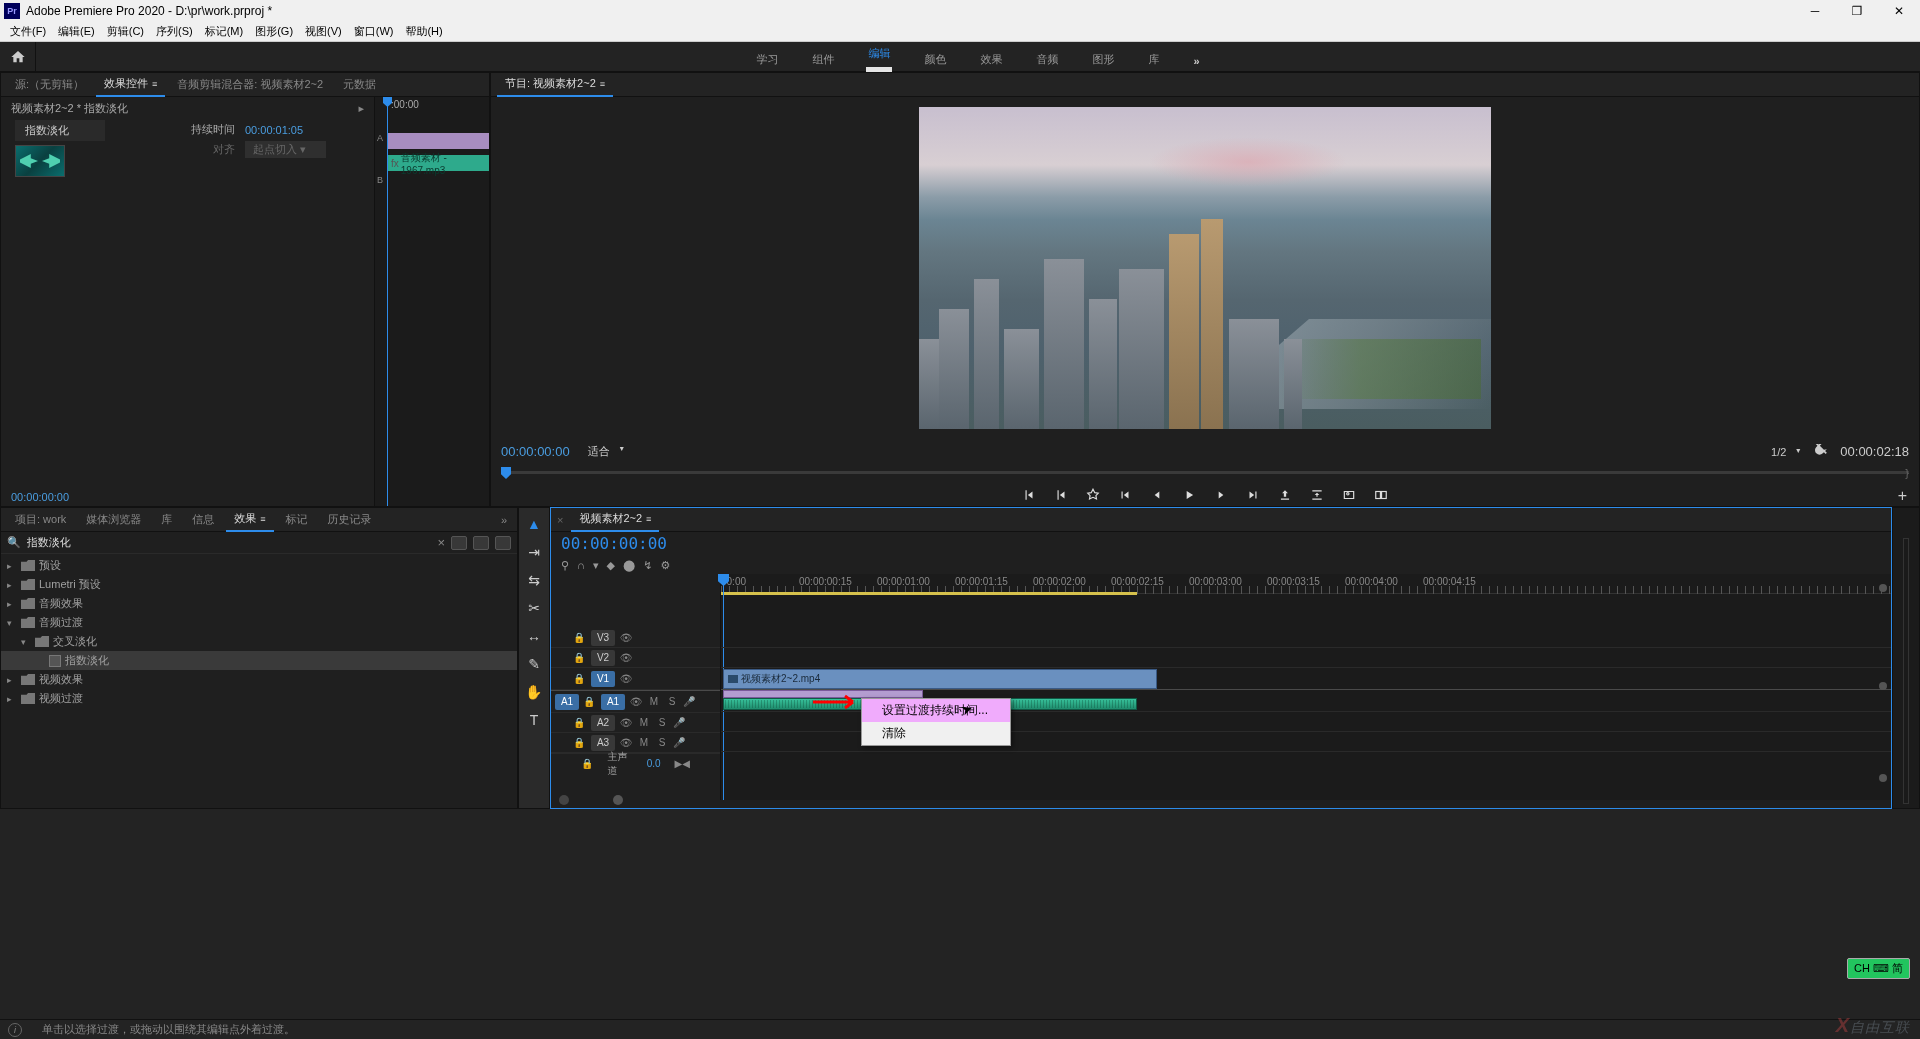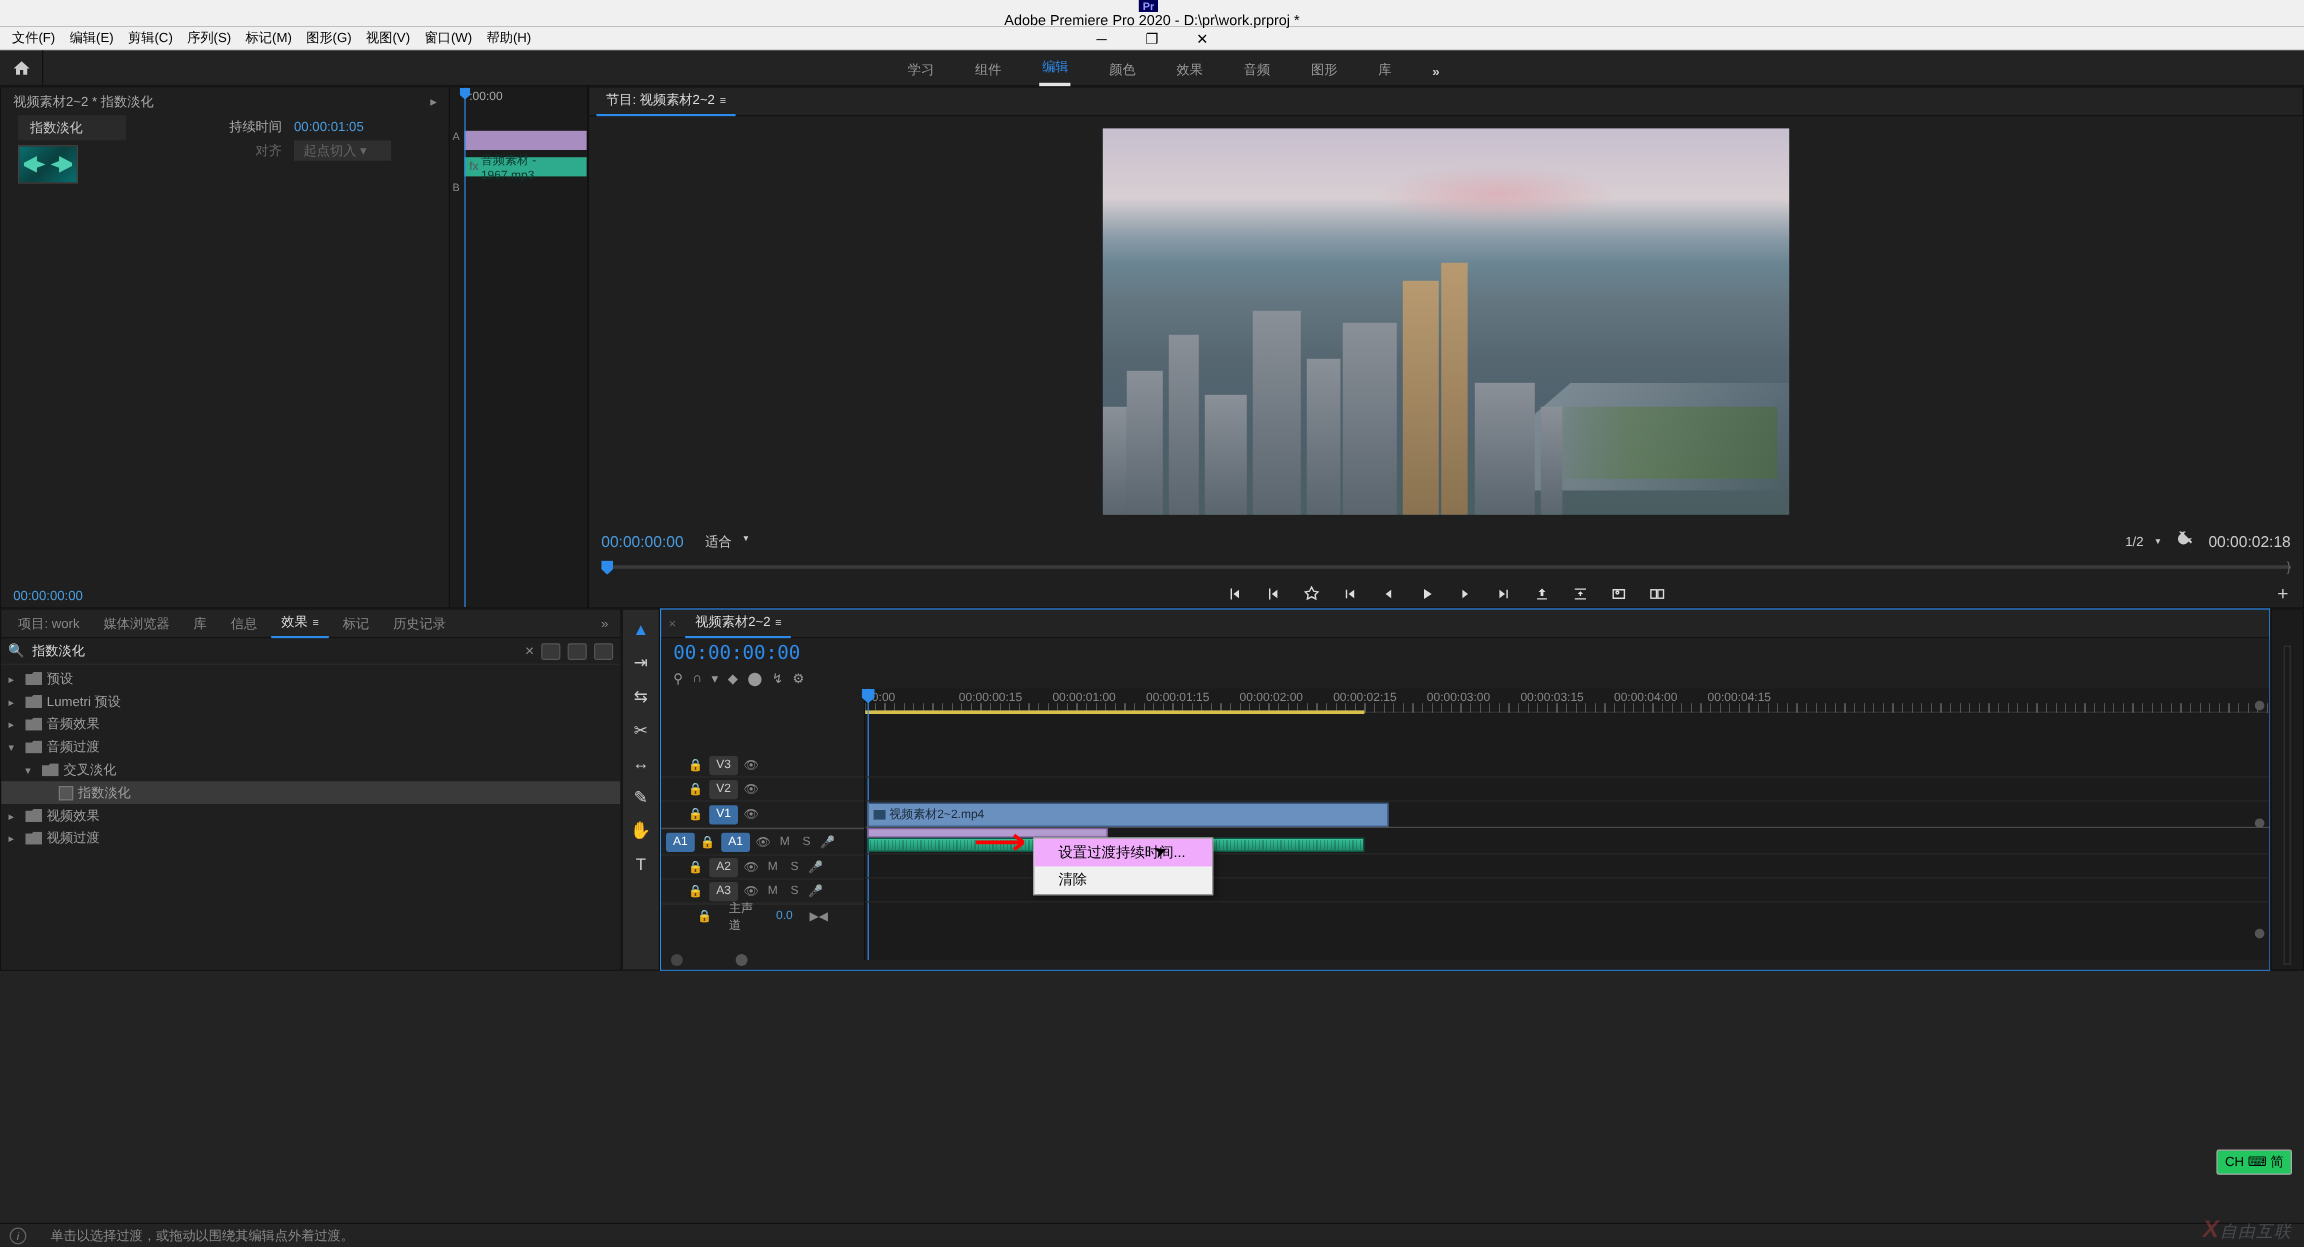--- a/index.html
+++ b/index.html
@@ -1,35 +1,35 @@
 <!DOCTYPE html>
 <html><head>
 <meta charset="utf-8">
 <style>
 * { margin: 0; padding: 0; box-sizing: border-box; font-family: "Microsoft YaHei", "Segoe UI", sans-serif; user-select: none; }
 body { background: #232323; color: #a0a0a0; font-size: 11px; width: 1920px; height: 1039px; overflow: hidden; position: relative; }
 
 
-.titlebar { height: 22px; background: #f0f0f0; color: #000; display: flex; align-items: center; padding: 0 4px; flex-direction: column; }
+.titlebar { height: 22px; background: #f0f0f0; color: #000; display: flex; align-items: center; padding: 0 4px; }
 .titlebar .app-icon { width: 16px; height: 16px; background: #00005b; margin-right: 6px; display: flex; align-items: center; justify-content: center; color: #9999ff; font-size: 9px; font-weight: bold; }
 .titlebar .title-text { font-size: 12px; flex: 1; }
 .titlebar .win-controls { display: flex; gap: 24px; padding: 0 8px; }
 .titlebar .win-btn { width: 18px; height: 18px; display: flex; align-items: center; justify-content: center; font-size: 12px; cursor: pointer; }
 
 
 .menubar { height: 20px; background: #f0f0f0; color: #000; display: flex; align-items: center; padding: 0 4px; border-bottom: 1px solid #ccc; font-size: 11px; }
 .menubar span { padding: 0 6px; cursor: pointer; }
 
 
 .workspacebar { height: 30px; background: #232323; display: flex; align-items: center; border-bottom: 1px solid #111; }
 .home-btn { width: 36px; height: 30px; display: flex; align-items: center; justify-content: center; border-right: 1px solid #111; }
 .home-btn svg { width: 16px; height: 16px; fill: #ccc; }
 .workspace-tabs { flex: 1; display: flex; justify-content: center; align-items: flex-end; gap: 30px; }
 .workspace-tabs span { color: #999; cursor: pointer; padding: 0 2px; }
-.workspace-tabs span.active { color: #2d8ceb; border-bottom: 5px solid #e5e5e5; padding-bottom: 6px; margin-bottom: -8px; }
+.workspace-tabs span.active { color: #2d8ceb; border-bottom: 8px solid #e5e5e5; padding-bottom: 6px; margin-bottom: -8px; }
 .workspace-tabs .overflow { color: #ccc; font-weight: bold; }
 
 
 .row-upper { display: flex; height: 435px; }
 .row-lower { display: flex; height: 302px; }
 
 
 .panel { background: #232323; border: 1px solid #111; display: flex; flex-direction: column; min-width: 0; }
 .panel.active-frame { outline: 1px solid #2d8ceb; outline-offset: -1px; }
 .panel-tabs { height: 24px; display: flex; align-items: center; border-bottom: 1px solid #111; padding: 0 6px; gap: 4px; flex-shrink: 0; }
@@ -216,20 +216,26 @@
     <span>音频</span>
     <span>图形</span>
     <span>库</span>
     <span class="overflow">»</span>
   </div>
 </div>
 
 <div class="row-upper">
 
   <div class="panel ec-left">
+    <div class="panel-tabs">
+      <div class="panel-tab">源:（无剪辑）</div>
+      <div class="panel-tab active"><span>效果控件</span><span class="menu-arrow">≡</span></div>
+      <div class="panel-tab">音频剪辑混合器: 视频素材2~2</div>
+      <div class="panel-tab">元数据</div>
+    </div>
     <div class="panel-body" style="display:flex;">
       <div style="flex:1; position:relative;">
         <div class="ec-header">
           <span>视频素材2~2 * 指数淡化</span>
           <span style="color:#888;">▸</span>
         </div>
         <div style="display:flex; align-items:flex-start;">
           <div>
             <div class="ec-title">指数淡化</div>
             <div class="ec-thumb"></div>

